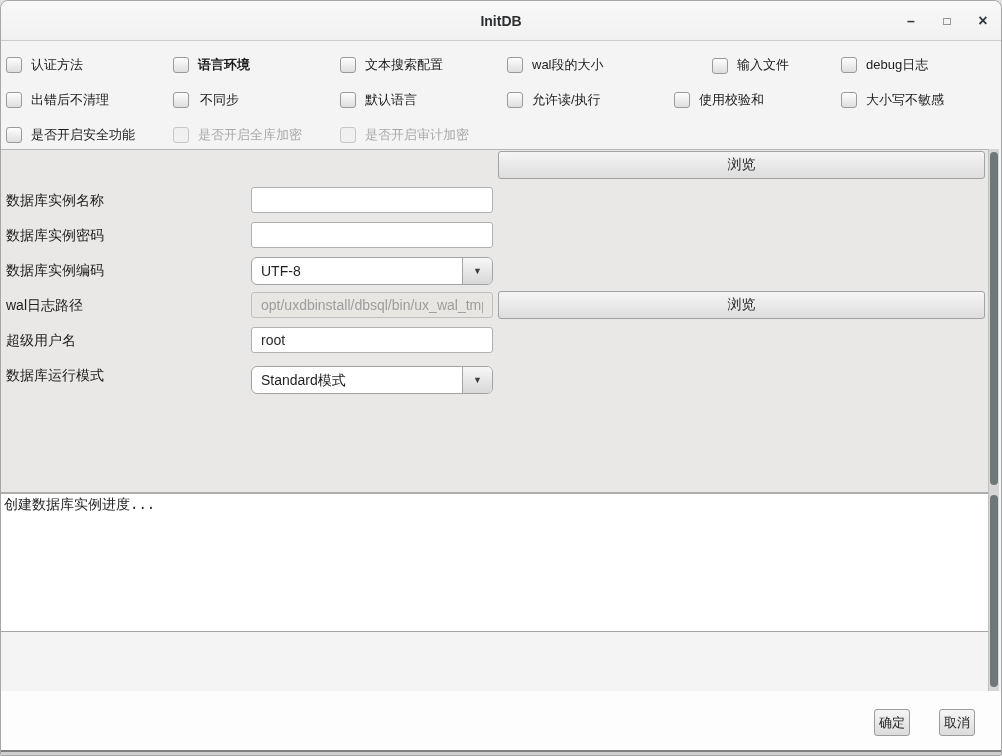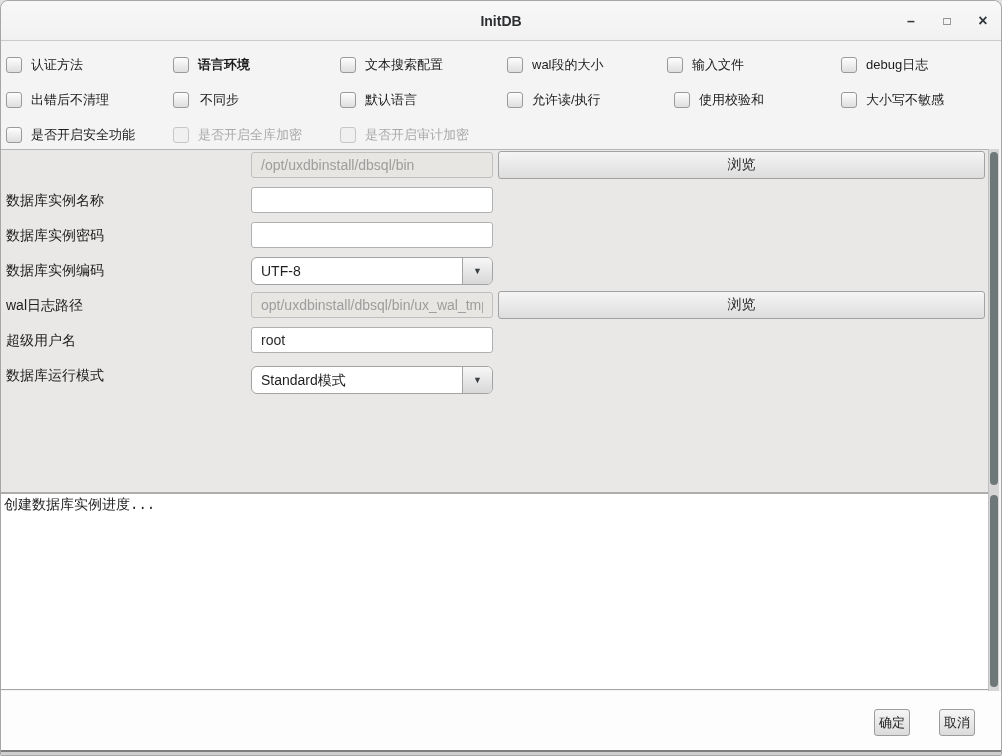--- a/index.html
+++ b/index.html
@@ -58,21 +58,21 @@
     background:linear-gradient(to bottom,#f5f5f5,#dddddd);
     font-size:14px; color:#2a2a2a; display:flex; align-items:center; justify-content:center;
   }
   
   .scrollbar { position:absolute; left:987px; top:148px; width:11px; height:542px;
                background:#d6d6d6; border-left:1px solid #c0c0c0; }
   .scroll-thumb { position:absolute; left:1px; width:8px; border-radius:4px; background:#6f7878; }
   .thumb-top { top:3px; height:333px; }
   .thumb-bottom { top:346px; height:192px; }
   
-  .progress-panel { position:absolute; top:493px; left:0; width:987px; height:196px;
+  .progress-panel { position:absolute; top:493px; left:0; width:987px; height:138px;
                     background:#ffffff; border-bottom:1px solid #a5a5a5;font-family:Liberation Mono, monospace; }
   .progress-text { position:absolute; left:3px; top:2px; font-size:14px; color:#1c1c1c; }
   
   .footer { position:absolute; top:690px; left:0; right:0; height:59px; background:#fdfdfd; }
   .push-btn {
     position:absolute; width:36px; height:27px;
     border:1px solid #9c9c9c; border-radius:3px;
     background:linear-gradient(to bottom,#f6f6f6,#dbdbdb);
     font-size:13px; color:#202020; display:flex; align-items:center; justify-content:center;
   }
@@ -112,21 +112,21 @@
         <span>语言环境</span>
       </div>
     <div class="cb" style="left:339px;top:15px;">
         <span class="box"></span>
         <span>文本搜索配置</span>
       </div>
     <div class="cb" style="left:506px;top:15px;">
         <span class="box"></span>
         <span>wal段的大小</span>
       </div>
-    <div class="cb" style="left:666px;top:15px;">
+    <div class="cb" style="left:711px;top:15px;align-items:flex-end;">
         <span class="box"></span>
         <span>输入文件</span>
       </div>
     <div class="cb" style="left:840px;top:15px;">
         <span class="box"></span>
         <span>debug日志</span>
       </div>
 
     <div class="cb" style="left:5px;top:50px;">
         <span class="box"></span>
@@ -162,21 +162,20 @@
         <span>是否开启全库加密</span>
       </div>
     <div class="cb disabled" style="left:339px;top:85px;">
         <span class="box"></span>
         <span>是否开启审计加密</span>
       </div>
   </div>
 
   <div class="form-panel">
 
-    <input class="tinput disabled" style="top: 2px;" disabled="" value="/opt/uxdbinstall/dbsql/bin">
     <div class="browse-btn" style="top:1px;">浏览</div>
 
     <div class="form-label" style="top:37px;">数据库实例名称</div>
     <input class="tinput" style="top: 37px;" value="">
 
     <div class="form-label" style="top:72px;">数据库实例密码</div>
     <input class="tinput" style="top: 72px;" value="">
 
     <div class="form-label" style="top:107px;">数据库实例编码</div>
     <div class="combo" style="top:107px;">

